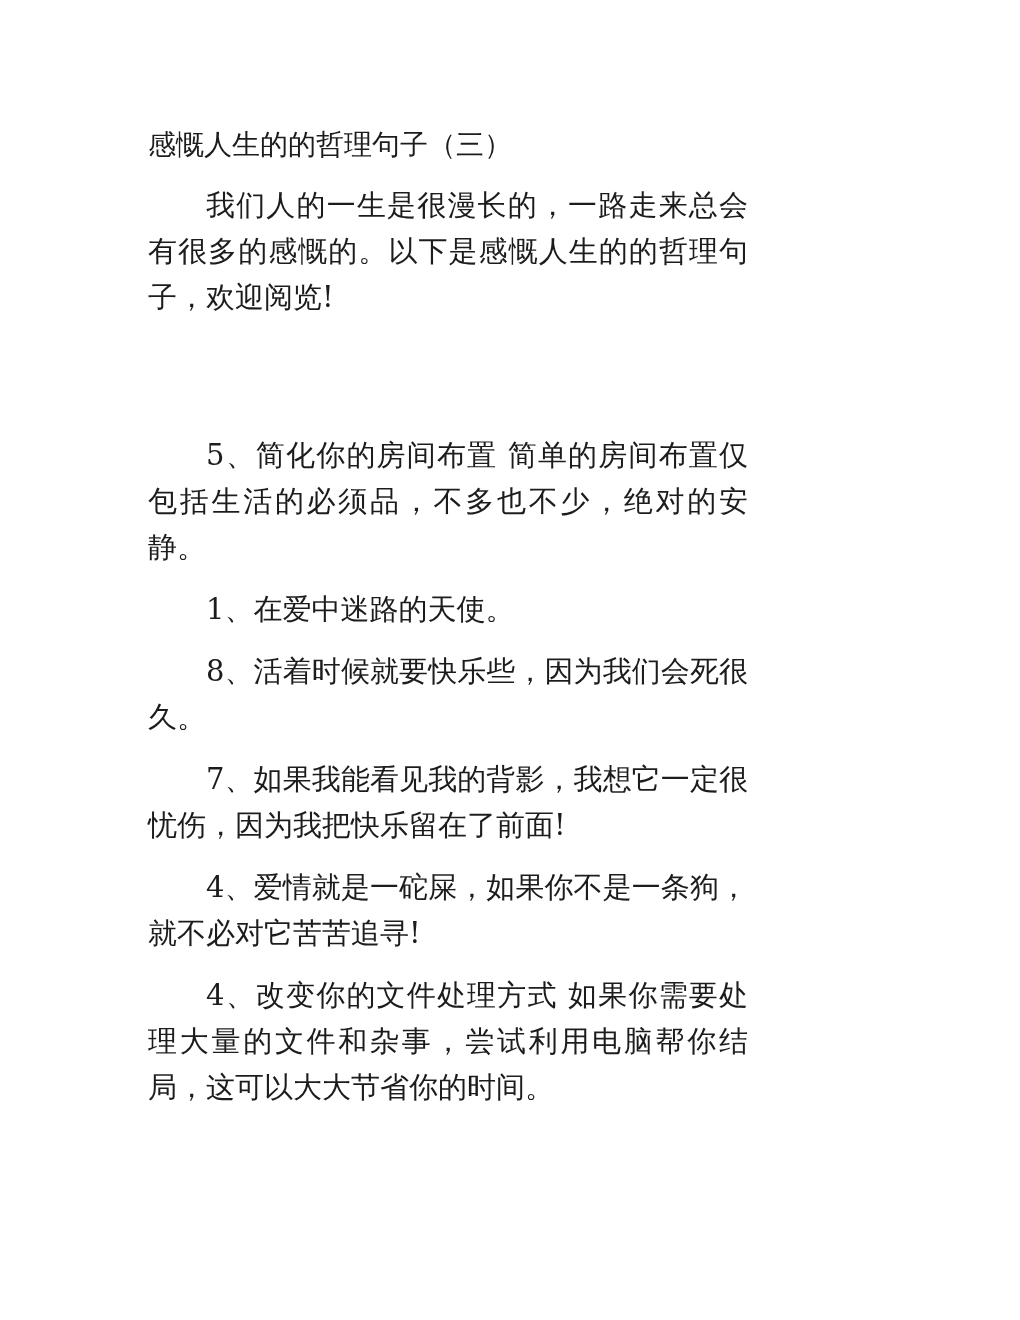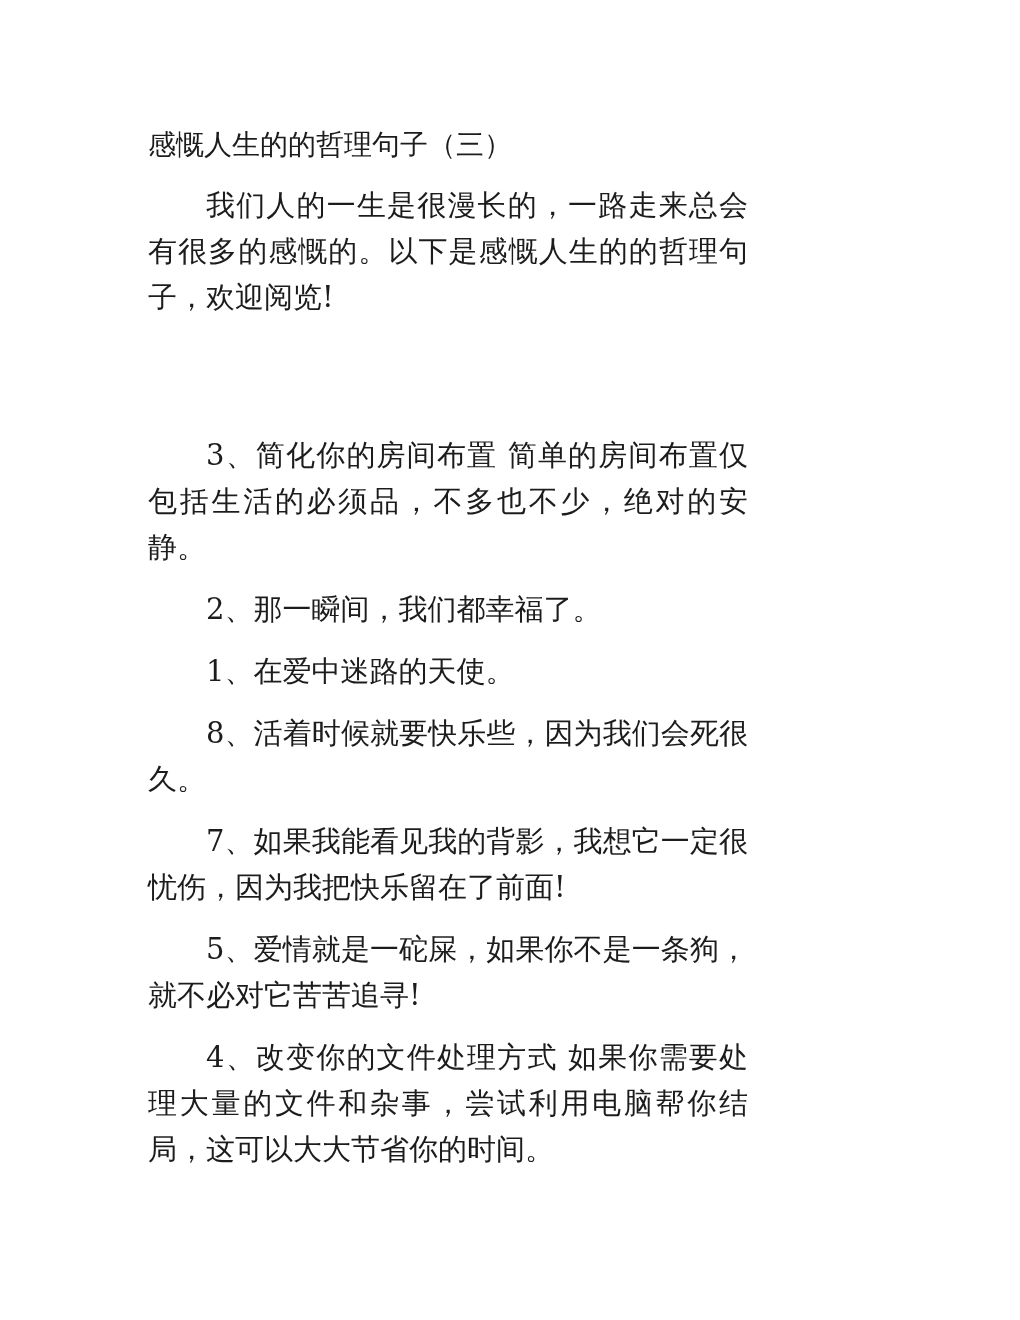--- a/index.html
+++ b/index.html
@@ -44,21 +44,20 @@
 <body>
 
 <div class="page">
 
   <h1 class="doc-title">感慨人生的的哲理句子（三）</h1>
 
   <p class="para">我们人的一生是很漫长的，一路走来总会有很多的感慨的。以下是感慨人生的的哲理句子，欢迎阅览!</p>
 
   <div class="blank-gap"></div>
 
-  <p class="para">3、简化你的房间布置 简单的房间布置仅包括生活的必须品，不多也不少，绝对的安静。</p>
-  <p class="para">2、那一瞬间，我们都幸福了。</p>
+  <p class="para">5、简化你的房间布置 简单的房间布置仅包括生活的必须品，不多也不少，绝对的安静。</p>
   <p class="para">1、在爱中迷路的天使。</p>
   <p class="para">8、活着时候就要快乐些，因为我们会死很久。</p>
   <p class="para">7、如果我能看见我的背影，我想它一定很忧伤，因为我把快乐留在了前面!</p>
-  <p class="para">5、爱情就是一砣屎，如果你不是一条狗，就不必对它苦苦追寻!</p>
+  <p class="para">4、爱情就是一砣屎，如果你不是一条狗，就不必对它苦苦追寻!</p>
   <p class="para">4、改变你的文件处理方式 如果你需要处理大量的文件和杂事，尝试利用电脑帮你结局，这可以大大节省你的时间。</p>
 
 </div>
 
 </body></html>

